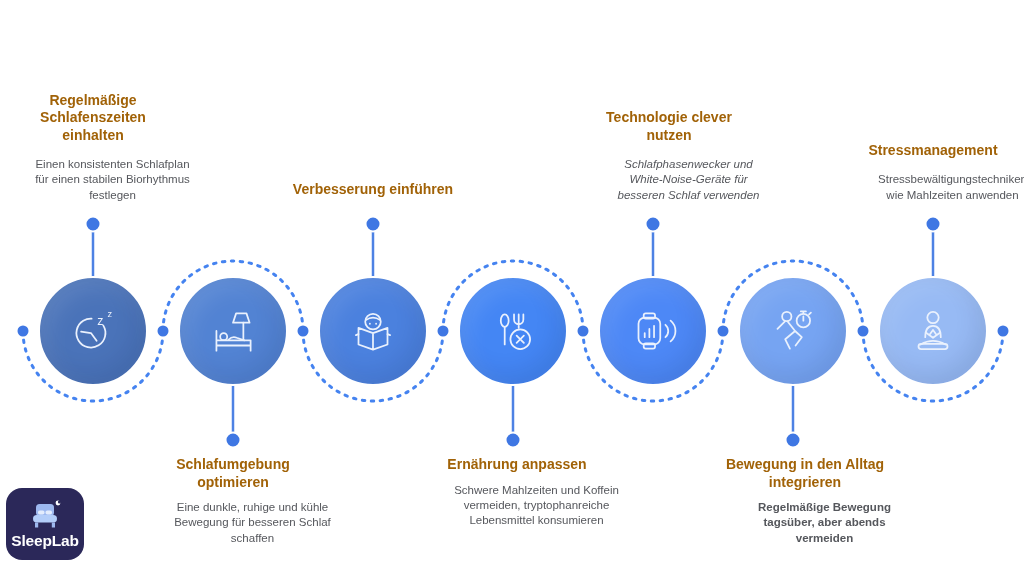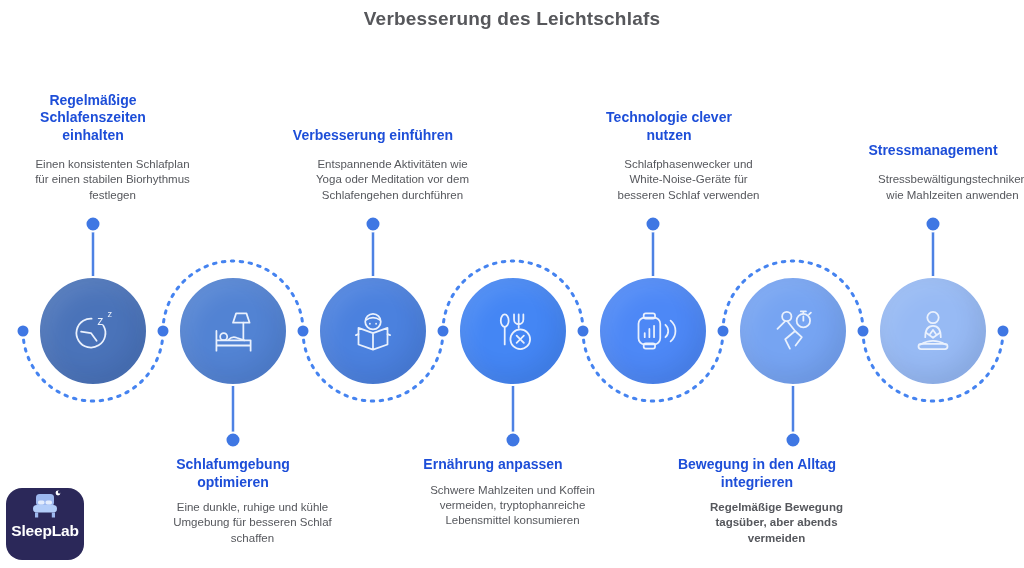--- a/index.html
+++ b/index.html
@@ -26,50 +26,49 @@
     box-shadow:inset -8px -10px 22px rgba(10,20,60,.10), inset 8px 10px 22px rgba(255,255,255,.10);
   }
   .circle svg{display:block;}
   .ic{fill:none;stroke:#eaf1fd;stroke-width:1.7;stroke-linecap:round;stroke-linejoin:round;}
   .icfill{fill:#eaf1fd;stroke:none;}
   
   .step-text{position:absolute;text-align:center;}
   .step-text.top{top:55px;height:152px;display:flex;flex-direction:column;justify-content:flex-end;}
   .step-text.bottom{top:456px;}
   .step-title{
-    font-size:14px;font-weight:bold;color:#1d4ed8;line-height:1.25;
+    font-size:14px;font-weight:bold;color:#a16207;line-height:1.25;
     margin:0 auto 9px auto;
   }
   .step-desc{
     font-size:11.5px;color:#55575c;line-height:1.33;margin:4px auto;padding-left:39px;
   }
   
   .t1{left:-7px;width:200px;}  .t1 .step-title{max-width:130px;} .t1 .step-desc{max-width:185px;}
   .t2{left:128px;width:210px;text-align:center;} .t2 .step-title{max-width:160px;} .t2 .step-desc{max-width:175px;}
   .t3{left:273px;width:200px;} .t3 .step-desc{max-width:175px;}
-  .t4{left:388px;width:210px;} .t4 .step-desc{max-width:170px;}
-  .t5{left:569px;width:200px;} .t5 .step-title{max-width:145px;} .t5 .step-desc{max-width:160px;}
-  .t6{left:652px;width:210px;} .t6 .step-title{max-width:180px;} .t6 .step-desc{max-width:150px;font-weight:bold;}
+  .t4{left:412px;width:210px;} .t4 .step-desc{max-width:170px;}
+  .t5{left:569px;width:200px;} .t5 .step-title{max-width:145px;} .t5 .step-desc{max-width:160px;font-style:italic;}
+  .t6{left:700px;width:210px;} .t6 .step-title{max-width:180px;} .t6 .step-desc{max-width:150px;font-weight:bold;}
   .t7{left:833px;width:200px;} .t7 .step-desc{max-width:170px;}
   .c1{left:38px;} .c2{left:178px;} .c3{left:318px;} .c4{left:458px;}
   .c5{left:598px;} .c6{left:738px;} .c7{left:878px;}
   
   .logo{
     position:absolute;left:6px;top:488px;width:78px;height:72px;border-radius:16px;
-    display:flex;flex-direction:column;align-items:center;justify-content:flex-start;
+    display:flex;flex-direction:column;align-items:center;justify-content:center;
     padding-bottom:0;box-sizing:border-box;
   }
   .logo-text{color:#ffffff;font-size:15.5px;font-weight:bold;letter-spacing:-.2px;}
 </style>
 </head>
 <body>
 
 <div class="stage">
 
-  <div class="page-title">Verbesserung des Leichtschlafs</div>
 
   <svg class="decor" width="1024" height="568" viewBox="0 0 1024 568">
     <path class="arc" d="M23 331 A70 70 0 0 0 163 331"></path>
     <path class="arc" d="M163 331 A70 70 0 0 1 303 331"></path>
     <path class="arc" d="M303 331 A70 70 0 0 0 443 331"></path>
     <path class="arc" d="M443 331 A70 70 0 0 1 583 331"></path>
     <path class="arc" d="M583 331 A70 70 0 0 0 723 331"></path>
     <path class="arc" d="M723 331 A70 70 0 0 1 863 331"></path>
     <path class="arc" d="M863 331 A70 70 0 0 0 1003 331"></path>
 
@@ -99,36 +98,35 @@
     <circle class="dot" cx="1003" cy="331" r="6.5"></circle>
   </svg>
 
   <div class="step-text top t1">
     <div class="step-title">Regelmäßige Schlafenszeiten einhalten</div>
     <p class="step-desc">Einen konsistenten Schlafplan für einen stabilen Biorhythmus festlegen</p>
   </div>
 
   <div class="step-text top t3">
     <div class="step-title">Verbesserung einführen</div>
-    <p class="step-desc">Entspannende Aktivitäten wie Yoga oder Meditation vor dem Schlafengehen durchführen</p>
   </div>
 
   <div class="step-text top t5">
     <div class="step-title">Technologie clever nutzen</div>
     <p class="step-desc">Schlafphasenwecker und White-Noise-Geräte für besseren Schlaf verwenden</p>
   </div>
 
   <div class="step-text top t7">
     <div class="step-title">Stressmanagement</div>
     <p class="step-desc">Stressbewältigungstechniken wie Mahlzeiten anwenden</p>
   </div>
 
   <div class="step-text bottom t2">
     <div class="step-title">Schlafumgebung optimieren</div>
-    <p class="step-desc">Eine dunkle, ruhige und kühle Umgebung für besseren Schlaf schaffen</p>
+    <p class="step-desc">Eine dunkle, ruhige und kühle Bewegung für besseren Schlaf schaffen</p>
   </div>
 
   <div class="step-text bottom t4">
     <div class="step-title">Ernährung anpassen</div>
     <p class="step-desc">Schwere Mahlzeiten und Koffein vermeiden, tryptophanreiche Lebensmittel konsumieren</p>
   </div>
 
   <div class="step-text bottom t6">
     <div class="step-title">Bewegung in den Alltag integrieren</div>
     <p class="step-desc">Regelmäßige Bewegung tagsüber, aber abends vermeiden</p>

